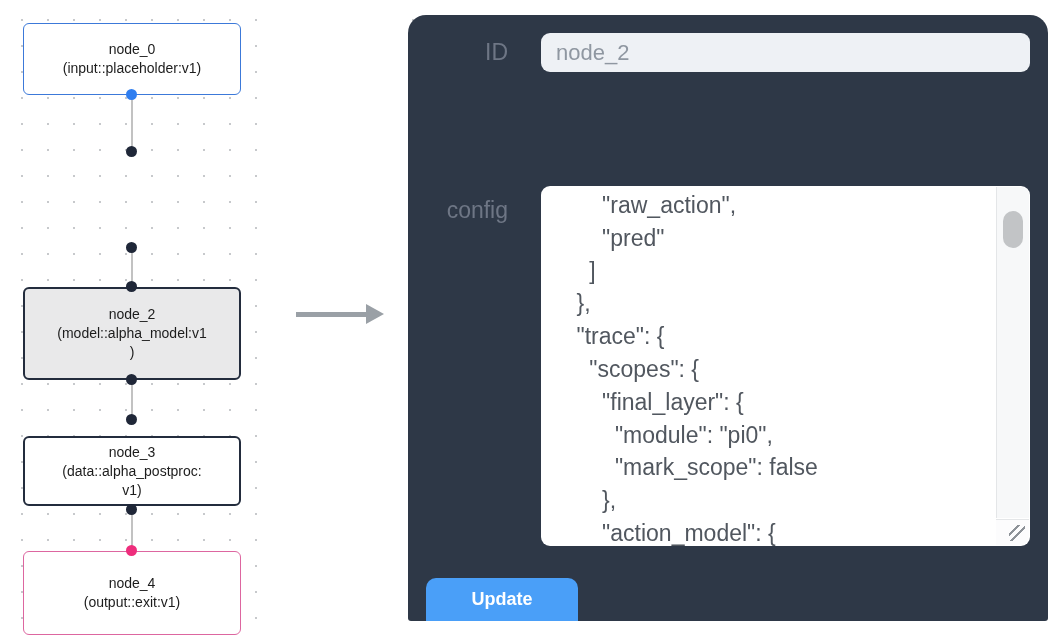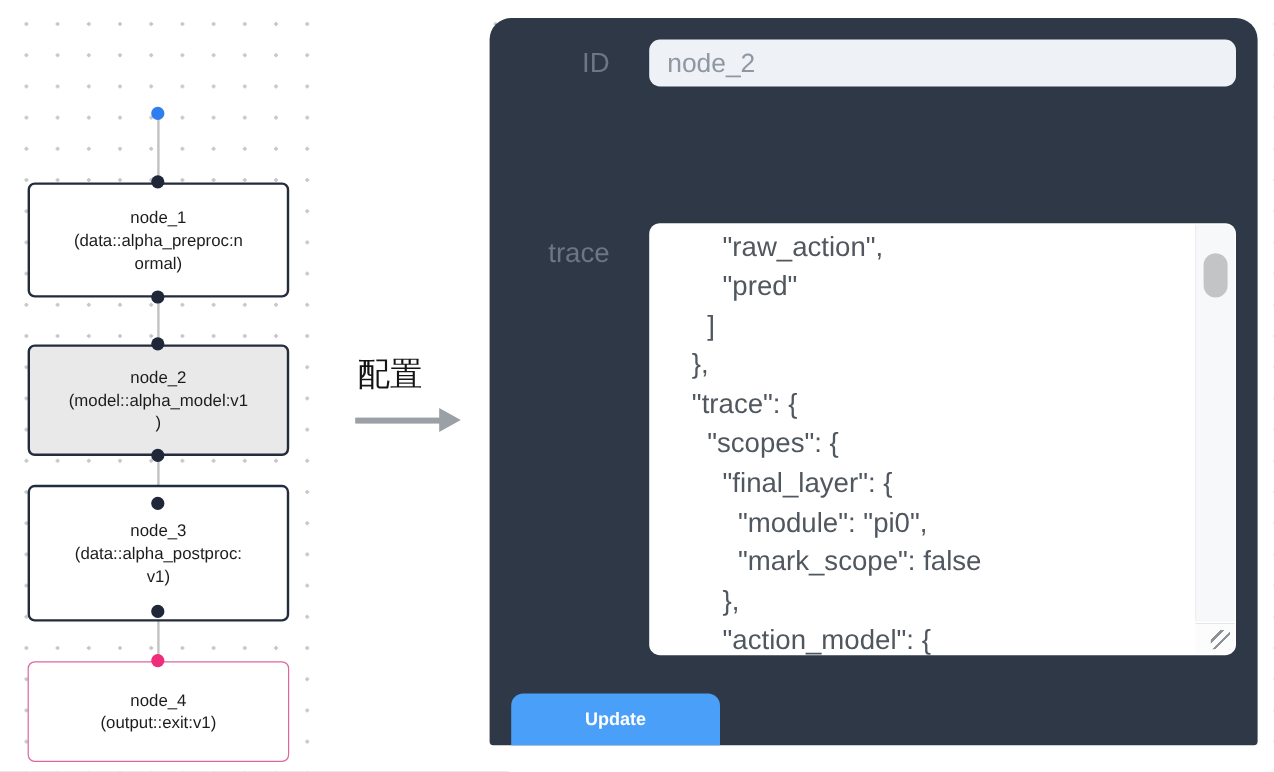--- a/index.html
+++ b/index.html
@@ -11,21 +11,21 @@
     background-image:radial-gradient(circle,#c7c9cc 1.3px,transparent 1.5px);
     background-size:26px 26px;background-position:9px 7px;}
   .node{position:absolute;left:23px;width:218px;box-sizing:border-box;
     background:#ffffff;border:2px solid #232c3d;border-radius:6px;
     display:flex;align-items:center;justify-content:center;z-index:2;}
   .node-label{white-space:pre-line;text-align:center;font-size:14px;line-height:19px;
     color:#1c1c1c;width:100%;padding:0 8px;}
   .n0{top:23px;height:72px;border-color:#3c79d9;border-width:1.5px;}
   .n1{top:152px;height:96px;}
   .n2{top:287px;height:93px;background:#e9e9ea;border-width:2.5px;}
-  .n3{top:404px;height:114px;}
+  .n3{top:436px;height:70px;}
   .n4{top:551px;height:84px;border-color:#dd66a0;border-width:1.5px;}
   .edge{position:absolute;left:131px;width:1.5px;background:#c2c2c2;z-index:1;}
   .e0{top:95px;height:57px;}
   .e1{top:248px;height:39px;}
   .e2{top:380px;height:40px;}
   .e3{top:510px;height:41px;}
   .port{position:absolute;left:126px;width:11px;height:11px;border-radius:50%;
     background:#1f2738;z-index:3;}
   .p-blue{background:#2f7ef0;}
   .p-pink{background:#ee2d7c;}
@@ -62,35 +62,34 @@
     padding:3px 10px;}
   .scroll-rail{position:absolute;top:1px;right:1px;width:33px;height:331px;
     background:#f7f8f9;border-left:1px solid #e4e6e8;border-radius:0 8px 0 0;box-sizing:border-box;}
   .scroll-thumb{position:absolute;left:6px;top:24px;width:20px;height:37px;
     background:#c2c4c6;border-radius:10px;}
   .resize-corner{position:absolute;right:1px;bottom:1px;width:33px;height:26px;
     background:#fcfcfd;border-top:1px solid #e4e6e8;border-radius:0 0 9px 0;box-sizing:border-box;}
   .resize-corner::after{content:"";position:absolute;right:4px;bottom:4px;width:16px;height:16px;
     background:repeating-linear-gradient(135deg,transparent 0 6px,#8d9298 6px 8px,
       transparent 8px 12px,#8d9298 12px 14px,transparent 14px 16px);}
-  .update-btn{position:absolute;left:18px;bottom:0;width:174px;height:43px;
+  .update-btn{position:absolute;left:18px;bottom:0;width:152px;height:43px;
     background:#4a9ff8;border:none;border-radius:10px 10px 0 0;cursor:pointer;
-    font-family:"Liberation Sans",sans-serif;font-size:15px;font-weight:bold;color:#ffffff;}
+    font-family:"Liberation Sans",sans-serif;font-size:18px;font-weight:bold;color:#ffffff;}
 </style>
 </head>
 <body>
 
 <div class="stage">
 
   <div class="canvas-left">
 
-    <div class="node n1">
-      <div class="node-label">node_1
-(data::alpha_preproc:n
-ormal)</div>
+    <div class="node n0">
+      <div class="node-label">node_0
+(input::placeholder:v1)</div>
     </div>
     <div class="node n2">
       <div class="node-label">node_2
 (model::alpha_model:v1
 )</div>
     </div>
     <div class="node n3">
       <div class="node-label">node_3
 (data::alpha_postproc:
 v1)</div>
@@ -109,36 +108,35 @@
     <div class="port" style="top:146px;"></div>
     <div class="port" style="top:242px;"></div>
     <div class="port" style="top:281px;"></div>
     <div class="port" style="top:374px;"></div>
     <div class="port" style="top:414px;"></div>
     <div class="port" style="top:504px;"></div>
     <div class="port p-pink" style="top:545px;"></div>
   </div>
 
   <div class="annot">
-    <div class="annot-label">配置</div>
     <div class="arrow">
       <span class="arrow-line"></span>
       <span class="arrow-head"></span>
     </div>
   </div>
 
   <div class="dots-right"></div>
 
   <div class="panel">
 
     <div class="field-label label-id">ID</div>
     <input class="text-input input-id" type="text" value="node_2" style="">
 
 
-    <div class="field-label label-config">trace</div>
+    <div class="field-label label-config">config</div>
     <div class="textarea">
       <div class="textarea-text">        "raw_action",
         "pred"
       ]
     },
     "trace": {
       "scopes": {
         "final_layer": {
           "module": "pi0",
           "mark_scope": false

